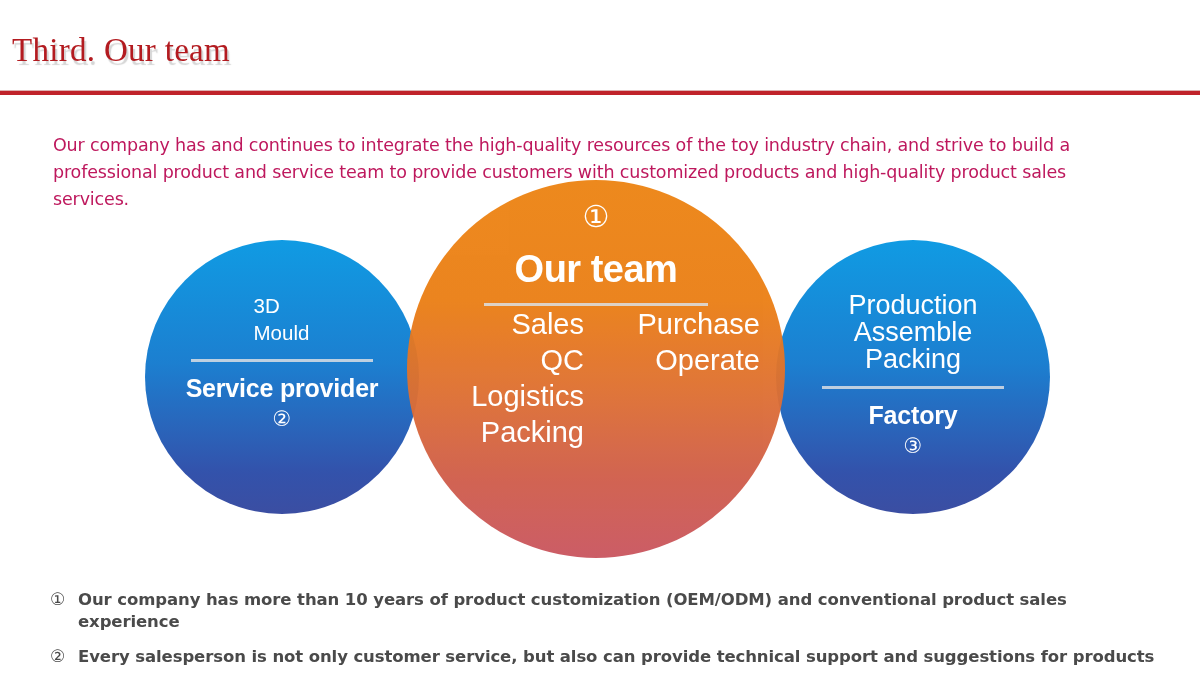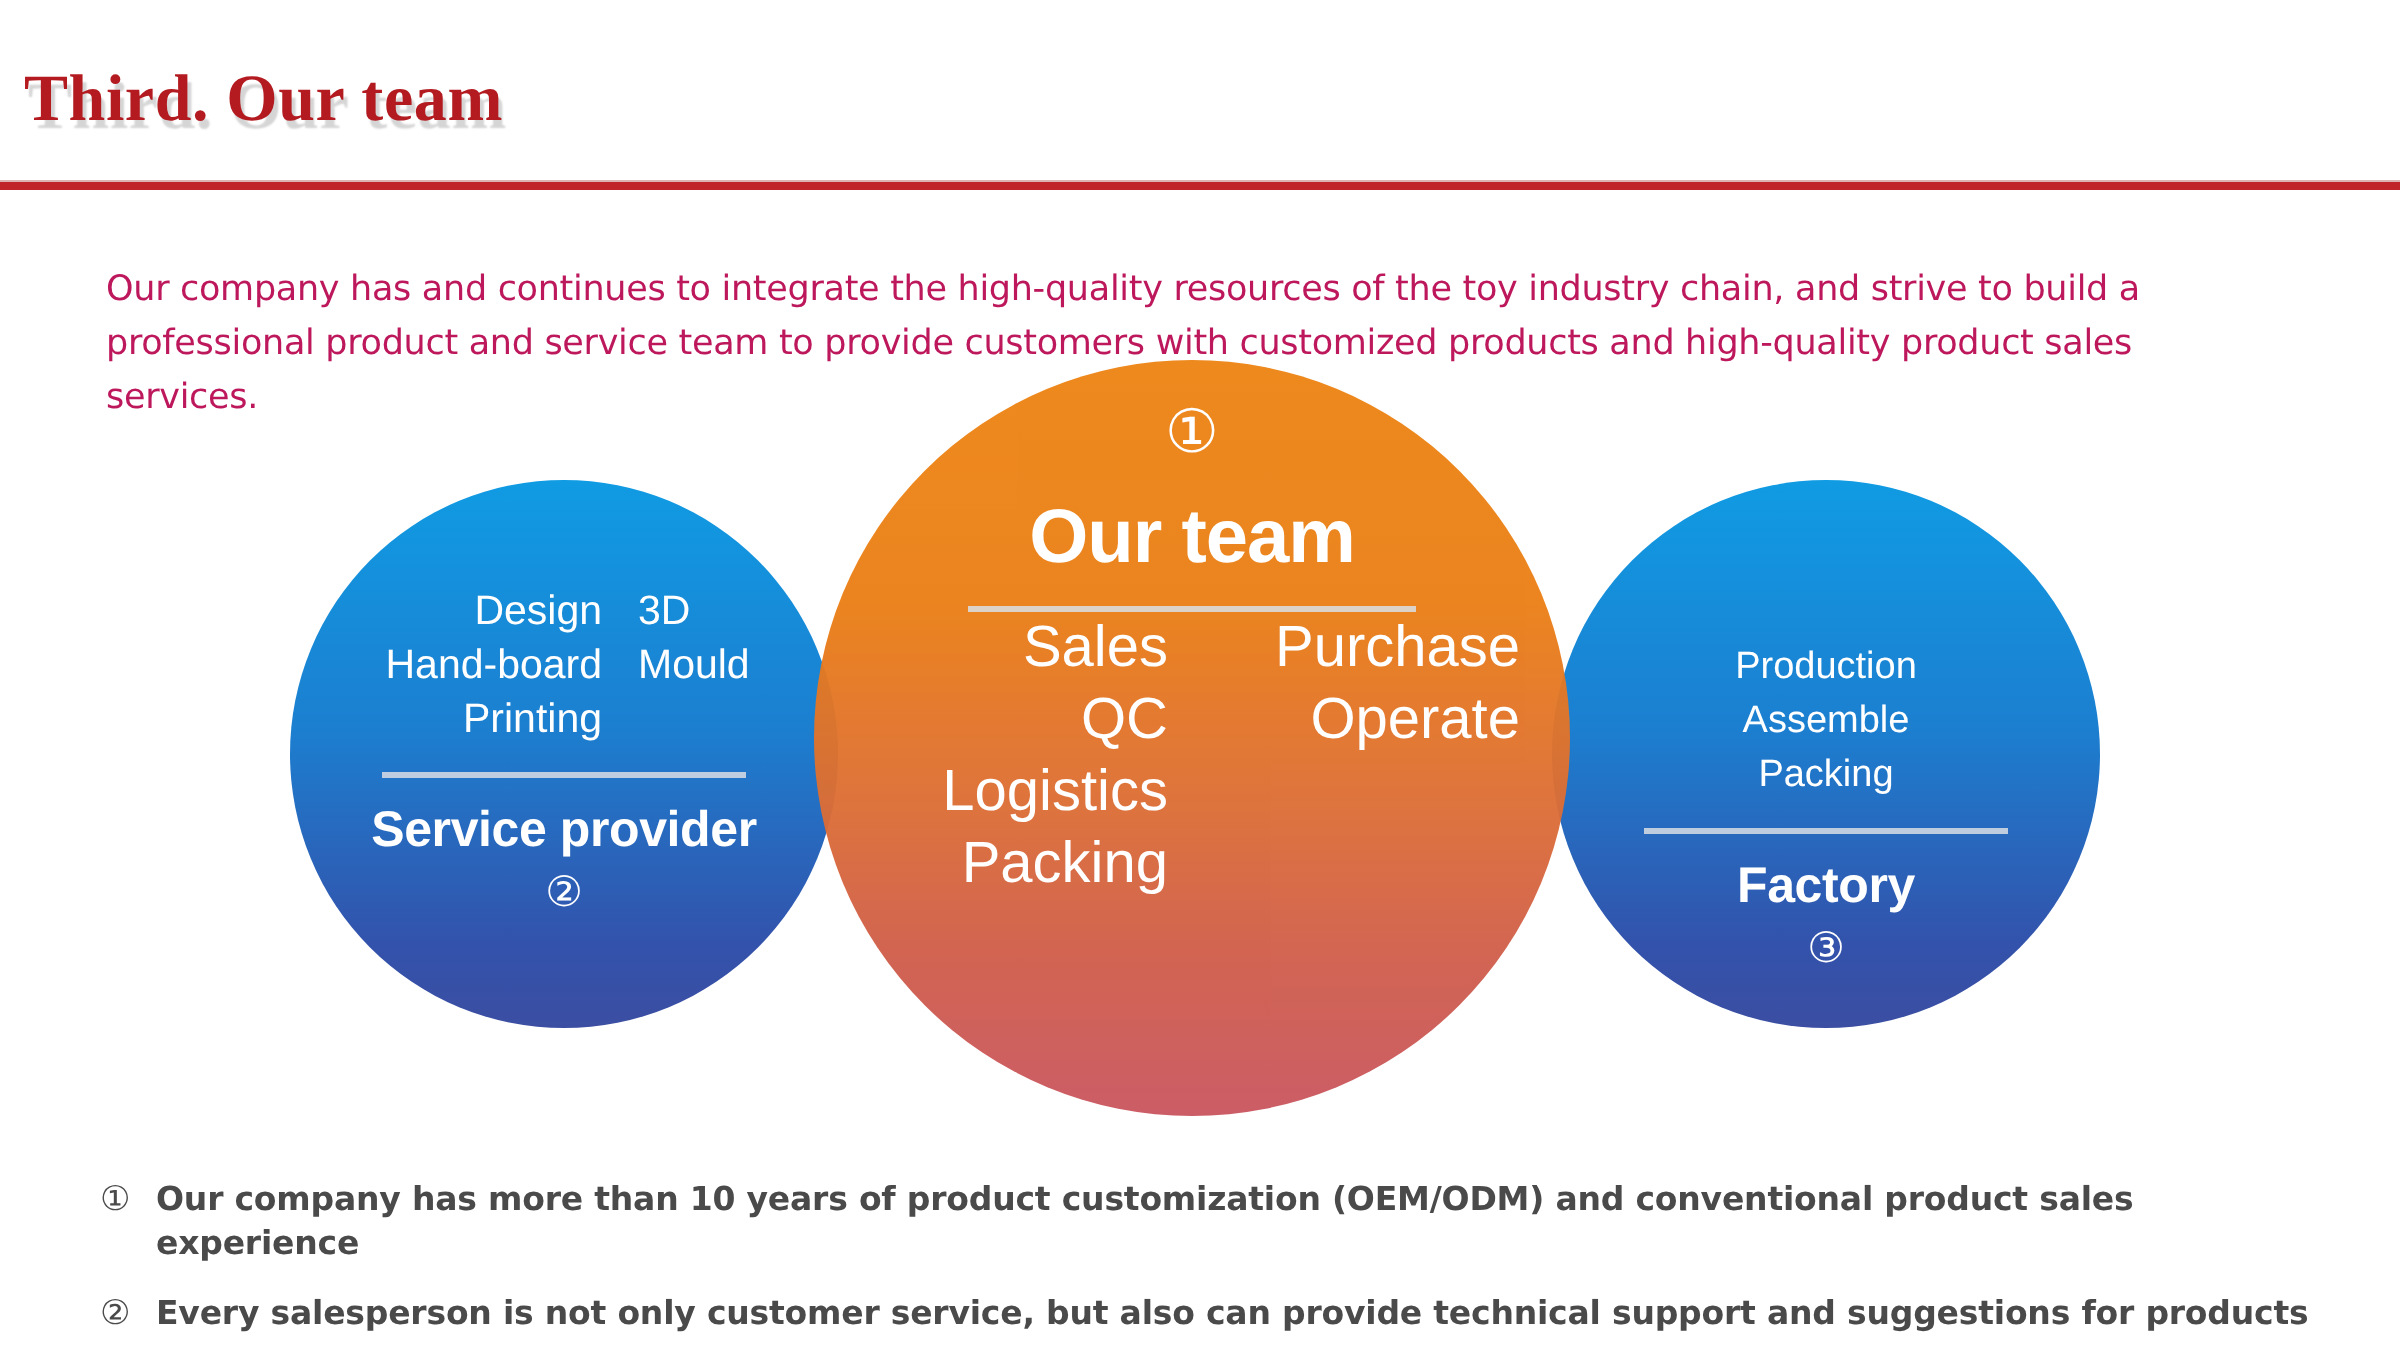--- a/index.html
+++ b/index.html
@@ -20,21 +20,21 @@
     background: #ffffff;
     overflow: hidden;
   }
 
   
   .slide-title {
     position: absolute;
     left: 12px;
     top: 32px;
     font-family: "Liberation Serif", serif;
-    font-weight: bold;
+    font-weight: normal;
     font-size: 33px;
     letter-spacing: 0.3px;
     color: #B31B20;
     text-shadow: 2px 4px 1px rgba(150,150,150,0.40);
     white-space: nowrap;
   }
   .header-rule {
     position: absolute;
     left: 0;
     top: 90px;
@@ -136,23 +136,22 @@
     font-size: 29px;
     line-height: 36px;
     font-family: "Liberation Sans", sans-serif;
   }
   .col-left  { text-align: right; width: 152px; padding-right: 12px; }
   .col-right { text-align: right;  width: 152px; padding-left: 12px; }
 
   
   .side-stack { top: 52px; }
   .side-list {
-    font-size: 19px;
+    font-size: 27px;
     line-height: 27px;
-    margin-top: 28px;
   }
   .side-list-cols {
     display: flex;
     justify-content: center;
     font-size: 20.5px;
     line-height: 27px;
   }
   .side-col-a { text-align: right; width: 122px; padding-right: 9px; }
   .side-col-b { text-align: left;  width: 66px;  padding-left: 9px; }
   .side-heading {
@@ -204,25 +203,20 @@
   <div class="slide-title">Third. Our team</div>
   <div class="header-rule"></div>
 
   <p class="intro">Our company has and continues to integrate the high-quality resources of the toy industry chain, and strive to build a professional product and service team to provide customers with customized products and high-quality product sales services.</p>
 
   <div class="venn">
 
     <div class="circle circle-left">
       <div class="circle-inner side-stack">
         <div class="side-list-cols">
-          <div class="side-col-a">
-            <div>Design</div>
-            <div>Hand-board</div>
-            <div>Printing</div>
-          </div>
           <div class="side-col-b">
             <div>3D</div>
             <div>Mould</div>
           </div>
         </div>
         <div class="divider divider-side"></div>
         <div class="side-heading">Service provider</div>
         <span class="side-marker">②</span>
       </div>
     </div>

